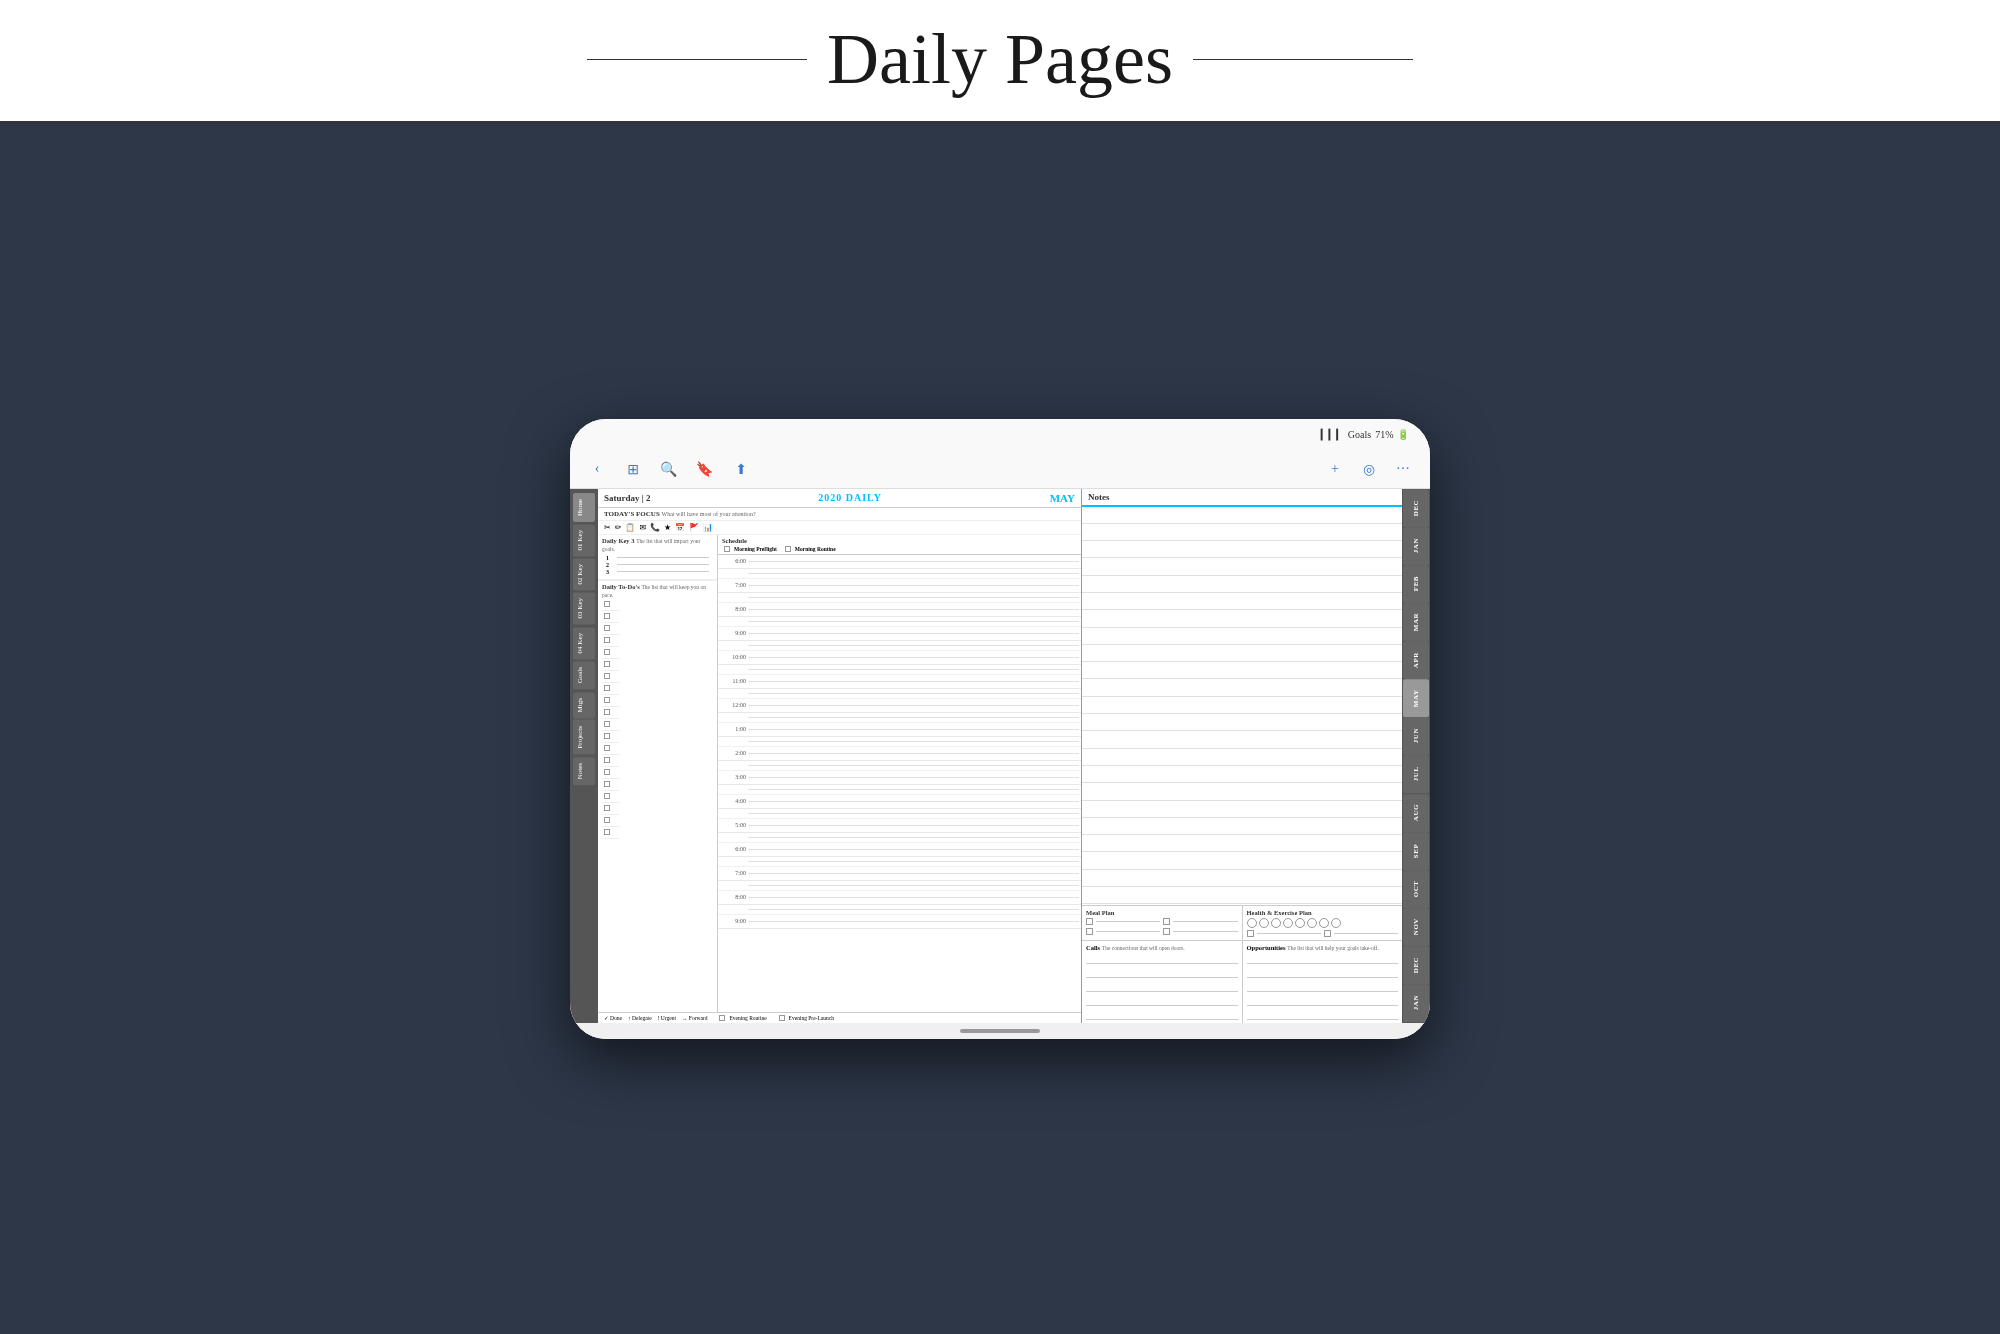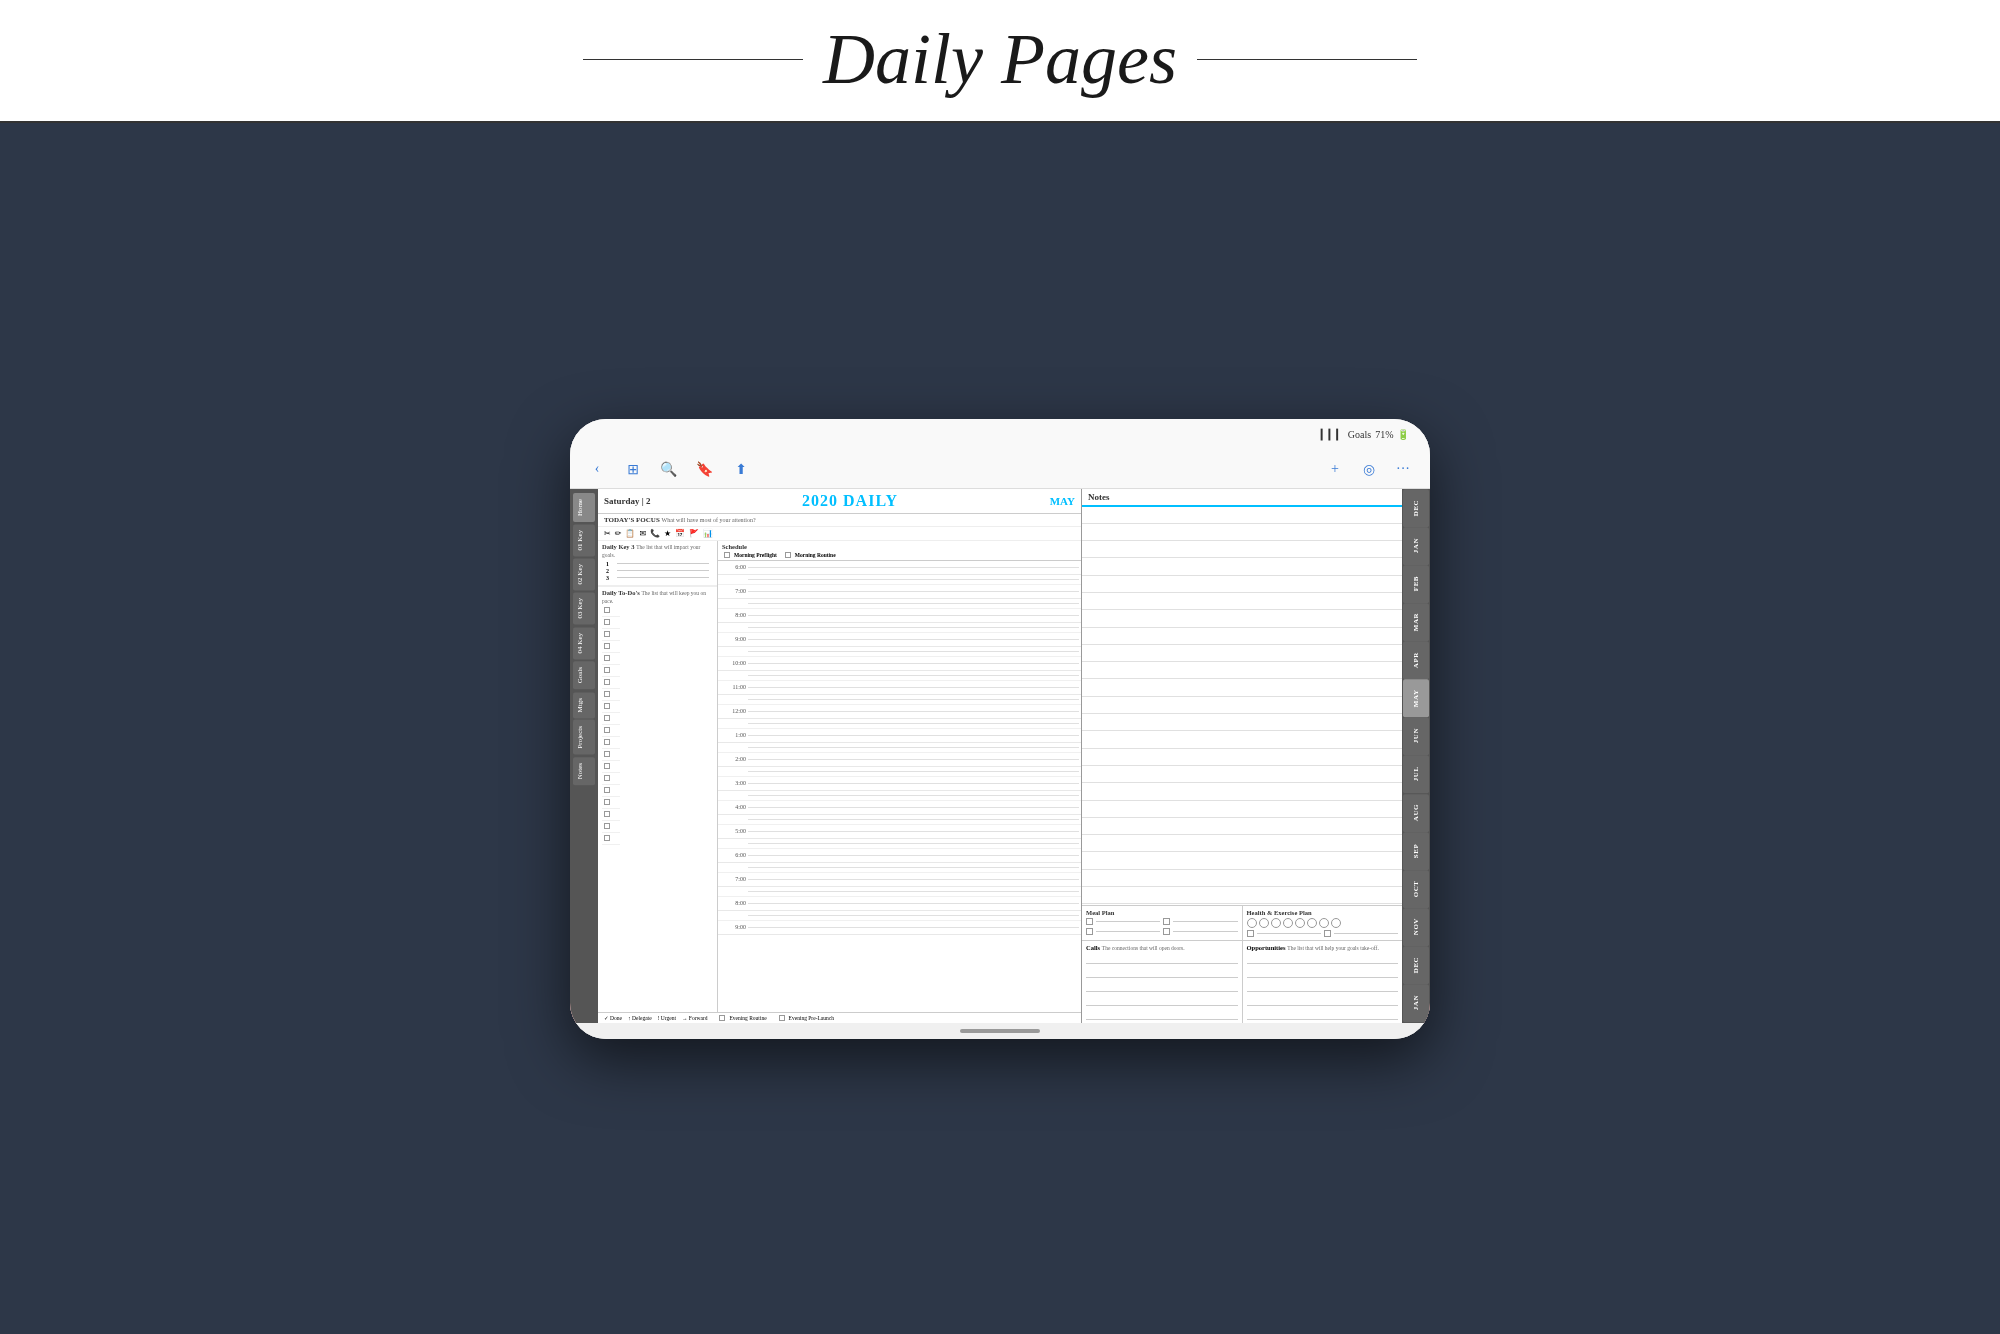--- a/index.html
+++ b/index.html
@@ -16,21 +16,20 @@
 
     
     .header-section {
       background: #ffffff;
       width: 100%;
       padding: 18px 8px 14px;
       display: flex;
       flex-direction: column;
       align-items: center;
       border-bottom: 2px solid #333;
-      font-style: italic;
     }
     .header-title-row {
       display: flex;
       align-items: center;
       gap: 20px;
       margin-bottom: 6px;
     }
     .header-line {
       width: 220px;
       height: 1px;
@@ -177,21 +176,21 @@
       align-items: center;
       justify-content: space-between;
       border-bottom: 1px solid #ccc;
     }
     .planner-date {
       font-size: 9px;
       font-weight: bold;
       color: #333;
     }
     .planner-year-label {
-      font-size: 16px;
+      font-size: 10px;
       font-weight: bold;
       color: #00bfff;
       letter-spacing: 1px;
     }
     .planner-month-label {
       font-size: 11px;
       font-weight: bold;
       color: #00bfff;
     }
 

